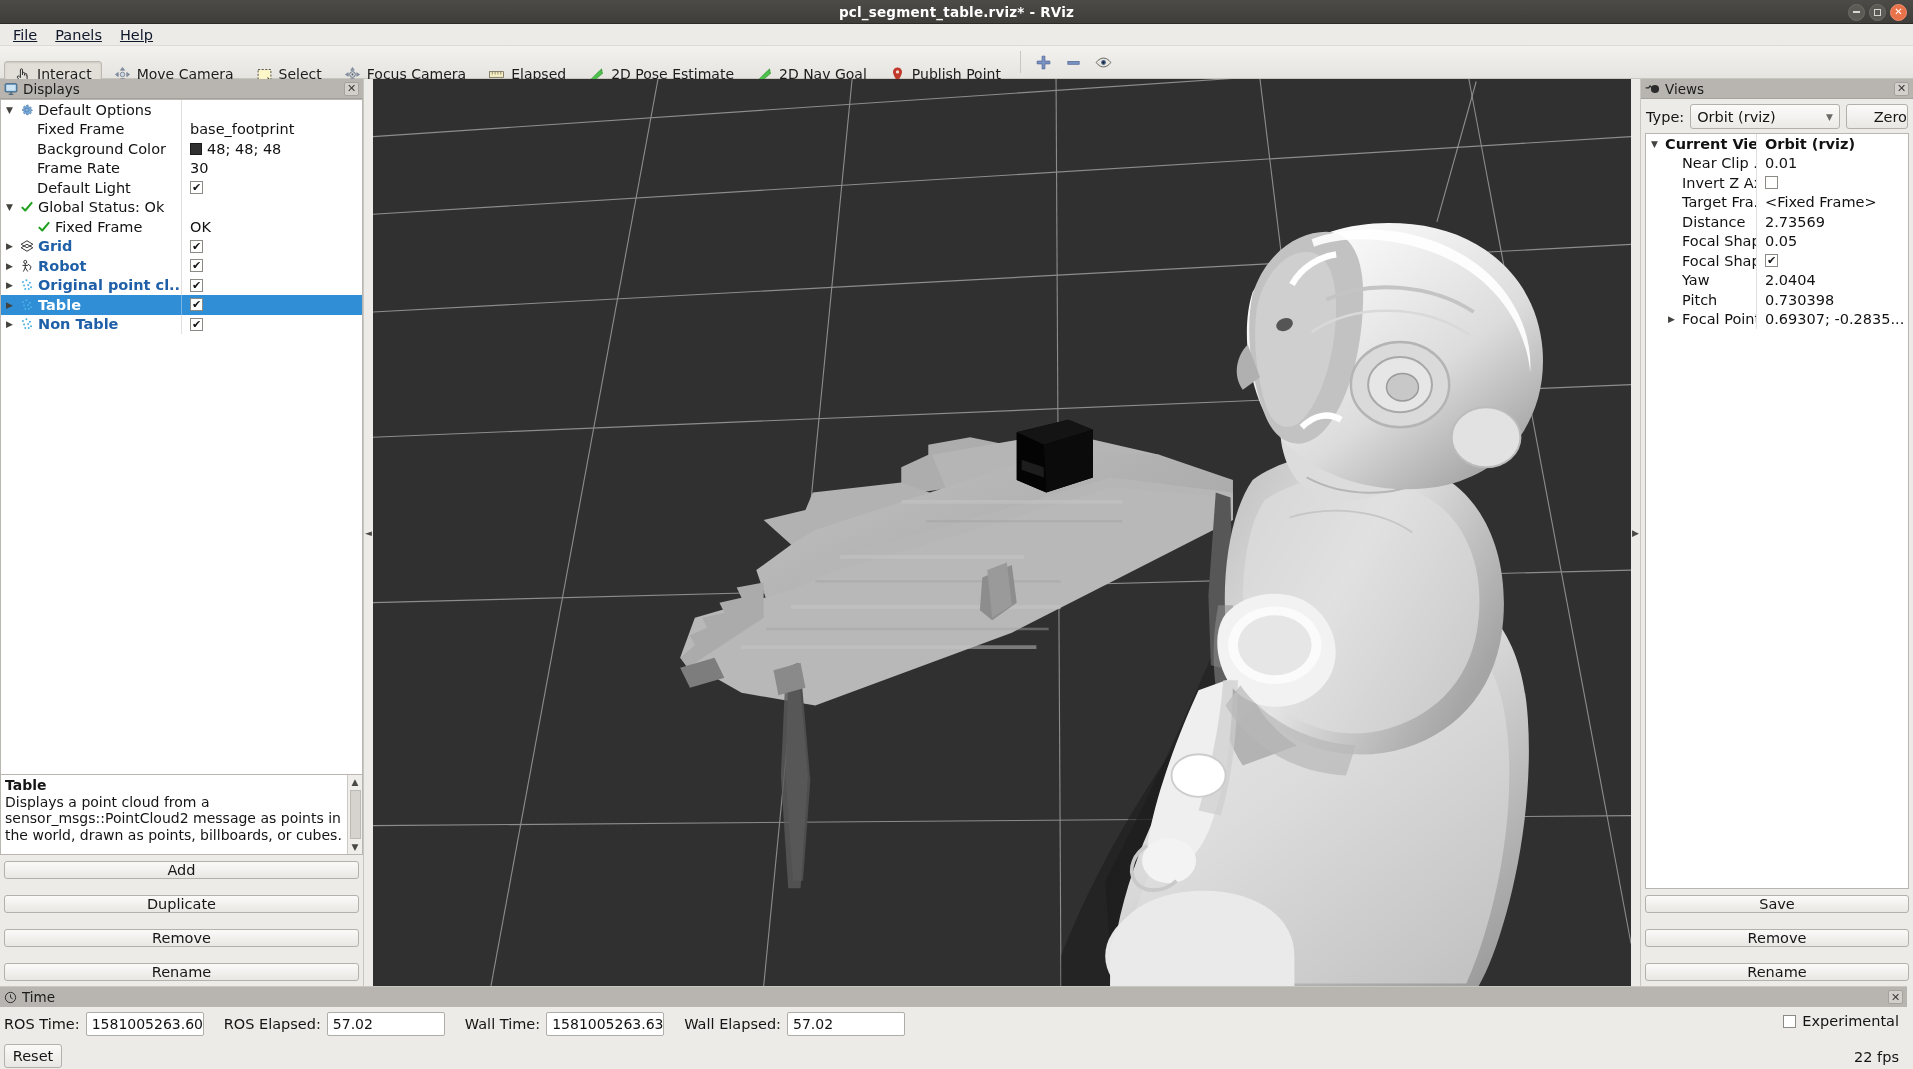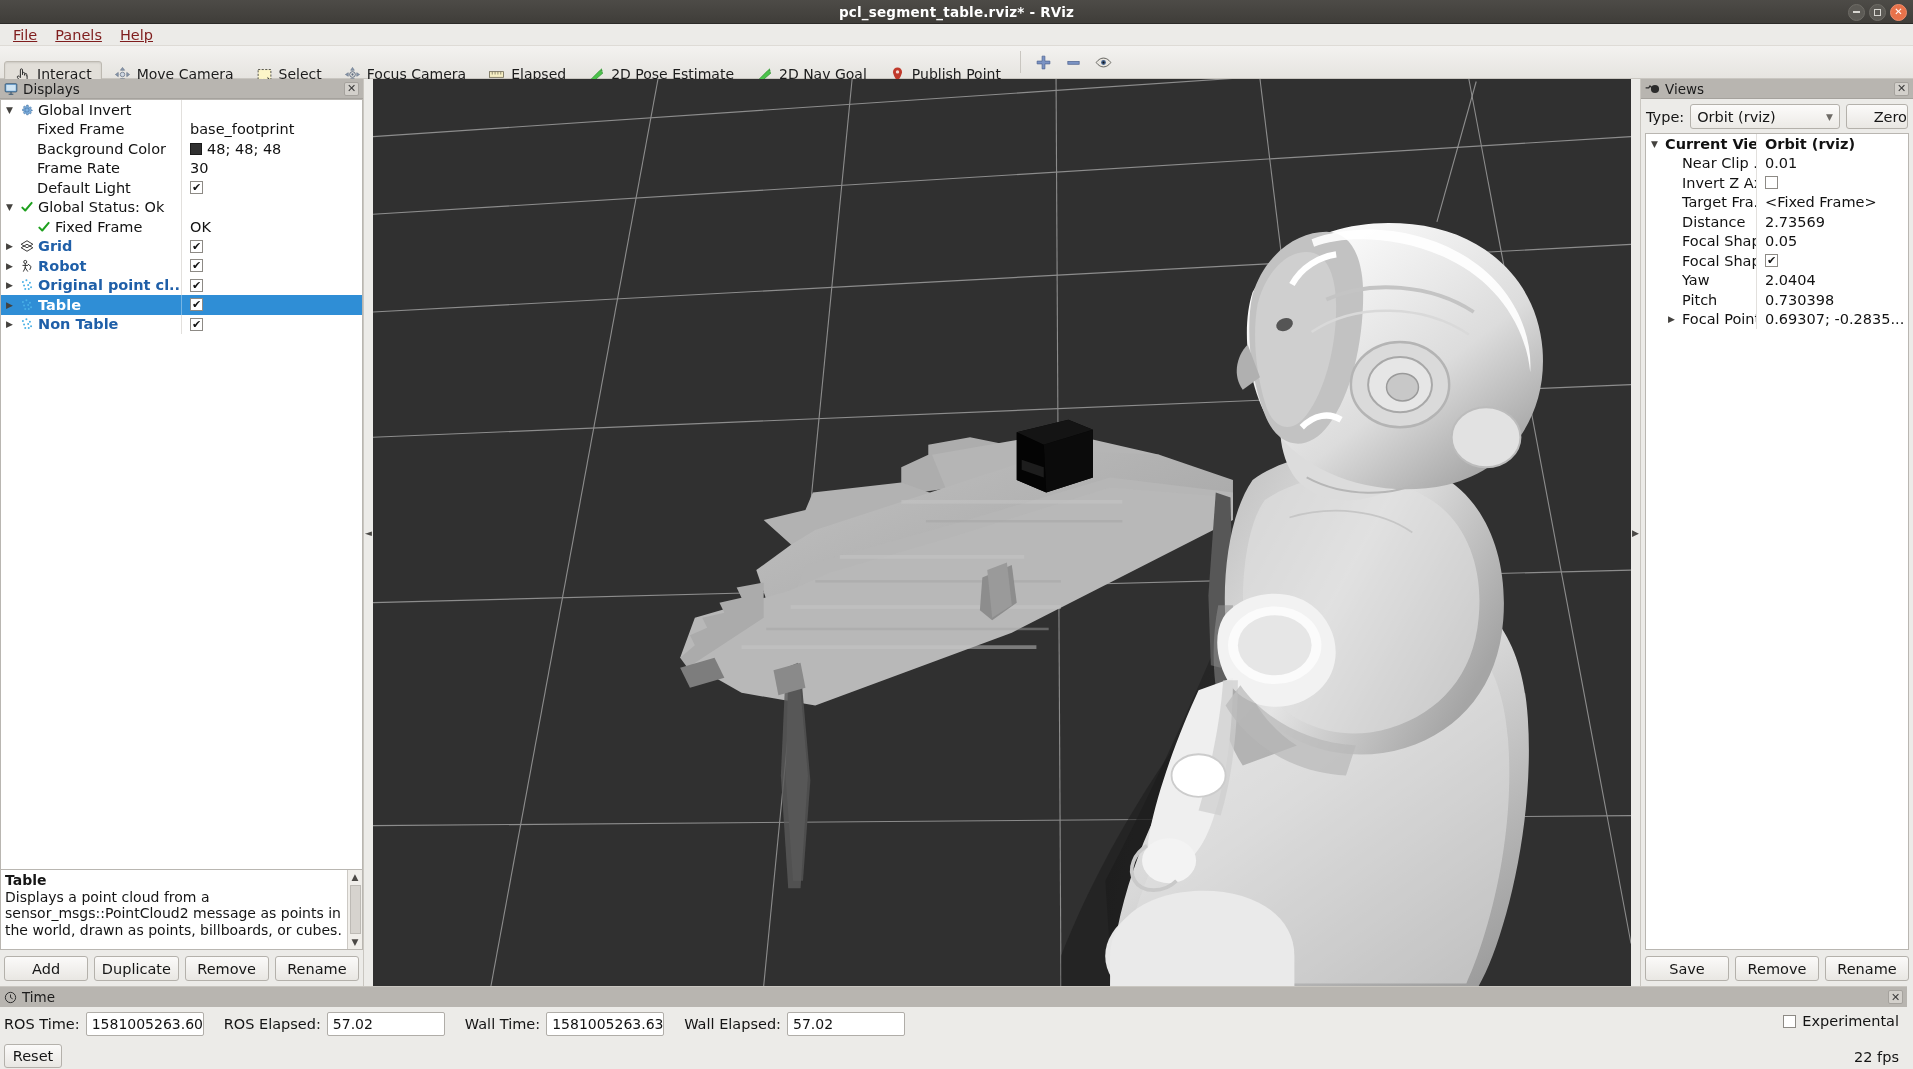--- a/index.html
+++ b/index.html
@@ -37,21 +37,21 @@
   .wbtn .dash { width: 7px; height: 1.5px; background: #d8d6d1; display:block; }
   .wbtn .sq { width: 7px; height: 7px; border: 1.5px solid #d8d6d1; display:block; }
 
   
   #menubar {
     height: 22px; background: #ecebe8;
     display: flex; align-items: center; padding-left: 4px;
     border-bottom: 1px solid #dedbd6;
   }
   .menu-item {
-    padding: 2px 9px; font-size: 14.5px; color: #7f1d1d;
+    padding: 2px 9px; font-size: 14.5px; color: #0f172a;
   }
   .menu-item u { text-decoration: underline; }
 
   
   #toolbar {
     height: 33px;
     background: linear-gradient(#f3f2f0, #e6e4e0);
     border-bottom: 1px solid #c9c6c0;
     display: flex; align-items: center; padding-left: 4px; gap: 2px;
   }
@@ -130,21 +130,21 @@
   }
   .desc-text { flex: 1; padding: 2px 4px; font-size: 14px; line-height: 16.5px; color: #151515; overflow: hidden; }
   .desc-text b { font-weight: bold; }
   .vscroll {
     width: 15px; flex: 0 0 15px; background: #f0eeea; border-left: 1px solid #ccc9c4;
     display: flex; flex-direction: column; justify-content: space-between; align-items: center;
   }
   .vscroll .arr { font-size: 9px; color: #4a4845; height: 14px; display:flex; align-items:center; }
   .vscroll .thumb { flex: 1; width: 11px; background: #d6d3ce; border: 1px solid #bdbab5; margin: 1px 0; }
 
-  .btnrow { display: flex; gap: 6px; padding: 6px 4px 5px 4px; }
+  .btnrow { display: flex; gap: 16px; padding: 6px 4px 5px 4px; flex-direction: column; }
   .btn {
     flex: 1; height: 25px; background: linear-gradient(#fbfaf9, #e9e7e3);
     border: 1px solid #b4b1ab; border-radius: 3px;
     font-size: 14.5px; color: #161616;
     display: flex; align-items: center; justify-content: center;
   }
 
   
   .splitgrip {
     width: 9px; background: #ecebe8; display: flex; align-items: center; justify-content: center;
@@ -329,21 +329,21 @@
       <div class="dock-close">✕</div>
     </div>
 
     <div class="prop-tree" id="displays-tree">
         <div class="prow">
           <div class="pname" style="flex: 0 0 180px;">
             <span class="twisty">▼</span>
             <svg viewBox="0 0 24 24" width="14" height="14" style="flex: 0 0 14px;">
               <path d="M12 8.4a3.6 3.6 0 1 0 0 7.2 3.6 3.6 0 0 0 0-7.2zm9 3.6-2.2-.4a7 7 0 0 0-.6-1.5l1.3-1.8-1.8-1.8-1.8 1.3a7 7 0 0 0-1.5-.6L14 3.6h-2.6l-.4 2.2a7 7 0 0 0-1.5.6L7.7 5.1 5.9 6.9l1.3 1.8a7 7 0 0 0-.6 1.5l-2.2.4v2.6l2.2.4c.15.53.35 1.03.6 1.5l-1.3 1.8 1.8 1.8 1.8-1.3c.47.25.97.45 1.5.6l.4 2.2H14l.4-2.2c.53-.15 1.03-.35 1.5-.6l1.8 1.3 1.8-1.8-1.3-1.8c.25-.47.45-.97.6-1.5l2.2-.4z" fill="#7fb0e0" stroke="#3b6a9b" stroke-width="1"></path>
             </svg>
-            <span>Global Invert</span>
+            <span>Default Options</span>
           </div>
           <div class="pval"></div>
         </div>
         <div class="prow">
           <div class="pname" style="flex: 0 0 180px;">
             <span class="indent"></span>
             <span class="twisty"></span>
             <span>Fixed Frame</span>
           </div>
           <div class="pval">

